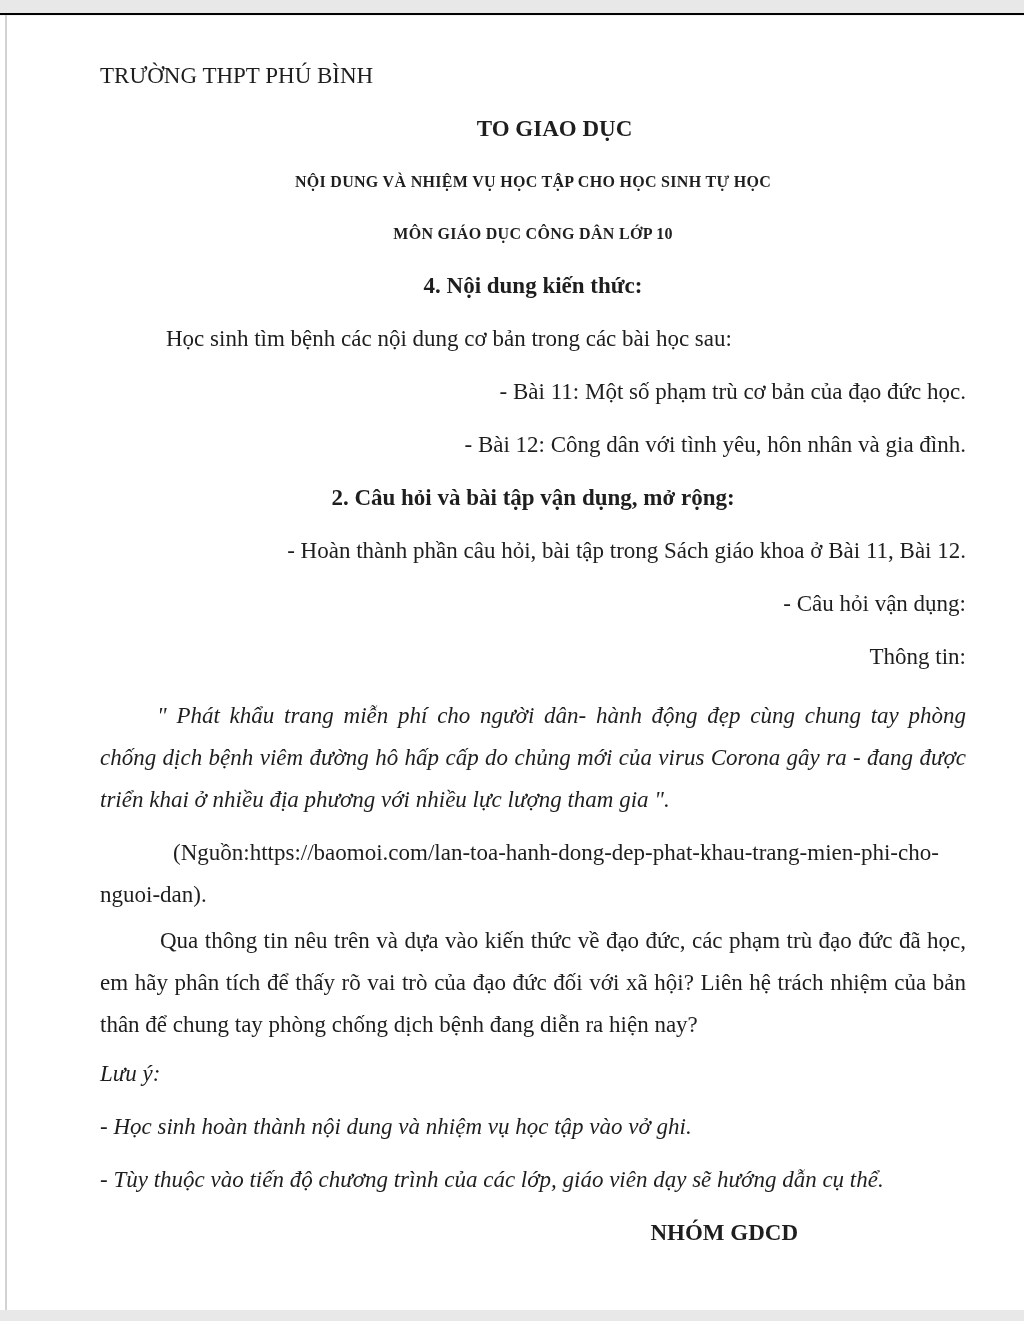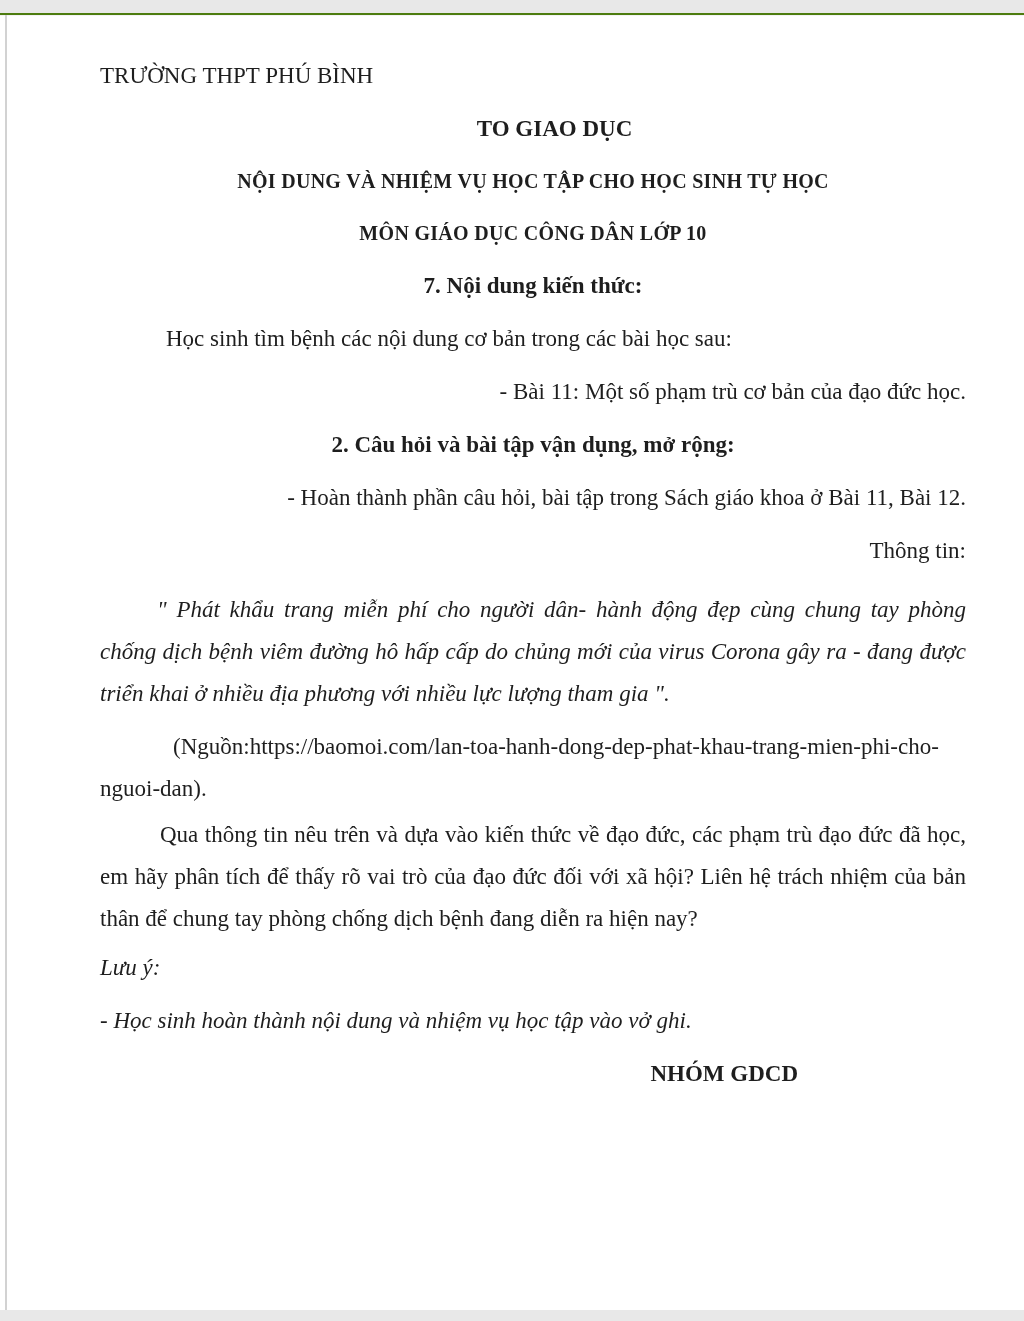--- a/index.html
+++ b/index.html
@@ -7,21 +7,21 @@
   body {
     background: #e8e8e8;
     font-family: "Liberation Serif", serif;
     position: relative;
     overflow: hidden;
   }
   .page {
     position: absolute;
     top: 13px; left: 0; right: 0; bottom: 11px;
     background: #ffffff;
-    border-top: 2px solid #4d7c0f;
+    border-top: 2px solid #000000;
     box-shadow: 0 1px 0 #f3f3f3 inset;
   }
   .left-edge {
     position: absolute;
     top: 0; bottom: 0; left: 5px;
     width: 2px;
     background: #d2d2d2;
   }
   .content {
     position: absolute;
@@ -34,21 +34,21 @@
     line-height: 29px;
     margin-bottom: 24px;
     white-space: nowrap;
   }
   .b { font-weight: bold; text-align: center; }
   .i { font-style: italic; }
   .dept { padding-left: 43px; }
   .title {
     text-align: center;
     font-weight: bold;
-    font-size: 20px;
+    font-size: 16px;
     letter-spacing: 0.3px;
     line-height: 29px;
     margin-bottom: 23px;
   }
   .ind { padding-left: 60px; text-align: right; }
   .ind2 { padding-left: 66px; }
   .para {
     text-align: justify;
     line-height: 42px;
     margin-bottom: 11px;
@@ -71,31 +71,34 @@
 <div class="page">
   <div class="left-edge"></div>
   <div class="content">
 
     <p class="line">TRƯỜNG THPT PHÚ BÌNH</p>
     <p class="line b dept">TO GIAO DỤC</p>
 
     <p class="title">NỘI DUNG VÀ NHIỆM VỤ HỌC TẬP CHO HỌC SINH TỰ HỌC</p>
     <p class="title">MÔN GIÁO DỤC CÔNG DÂN LỚP 10</p>
 
-    <p class="line b">7. Nội dung kiến thức:</p>
+    <p class="line b">4. Nội dung kiến thức:</p>
     <p class="line ind2">Học sinh tìm bệnh các nội dung cơ bản trong các bài học sau:</p>
     <p class="line ind">- Bài 11: Một số phạm trù cơ bản của đạo đức học.</p>
+    <p class="line ind">- Bài 12: Công dân với tình yêu, hôn nhân và gia đình.</p>
 
     <p class="line b">2. Câu hỏi và bài tập vận dụng, mở rộng:</p>
     <p class="line ind">- Hoàn thành phần câu hỏi, bài tập trong Sách giáo khoa ở Bài 11, Bài 12.</p>
+    <p class="line ind">- Câu hỏi vận dụng:</p>
     <p class="line ind">Thông tin:</p>
 
     <p class="para quote">" Phát khẩu trang miễn phí cho người dân- hành động đẹp cùng chung tay phòng chống dịch bệnh viêm đường hô hấp cấp do chủng mới của virus Corona gây ra - đang được triển khai ở nhiều địa phương với nhiều lực lượng tham gia ".</p>
     <p class="para source">(Nguồn:https://baomoi.com/lan-toa-hanh-dong-dep-phat-khau-trang-mien-phi-cho-nguoi-dan).</p>
     <p class="para question">Qua thông tin nêu trên và dựa vào kiến thức về đạo đức, các phạm trù đạo đức đã học, em hãy phân tích để thấy rõ vai trò của đạo đức đối với xã hội? Liên hệ trách nhiệm của bản thân để chung tay phòng chống dịch bệnh đang diễn ra hiện nay?</p>
 
     <p class="line i">Lưu ý:</p>
     <p class="line i">- Học sinh hoàn thành nội dung và nhiệm vụ học tập vào vở ghi.</p>
+    <p class="line i">- Tùy thuộc vào tiến độ chương trình của các lớp, giáo viên dạy sẽ hướng dẫn cụ thể.</p>
 
     <p class="signature">NHÓM GDCD</p>
 
   </div>
 </div>
 
 </body></html>

